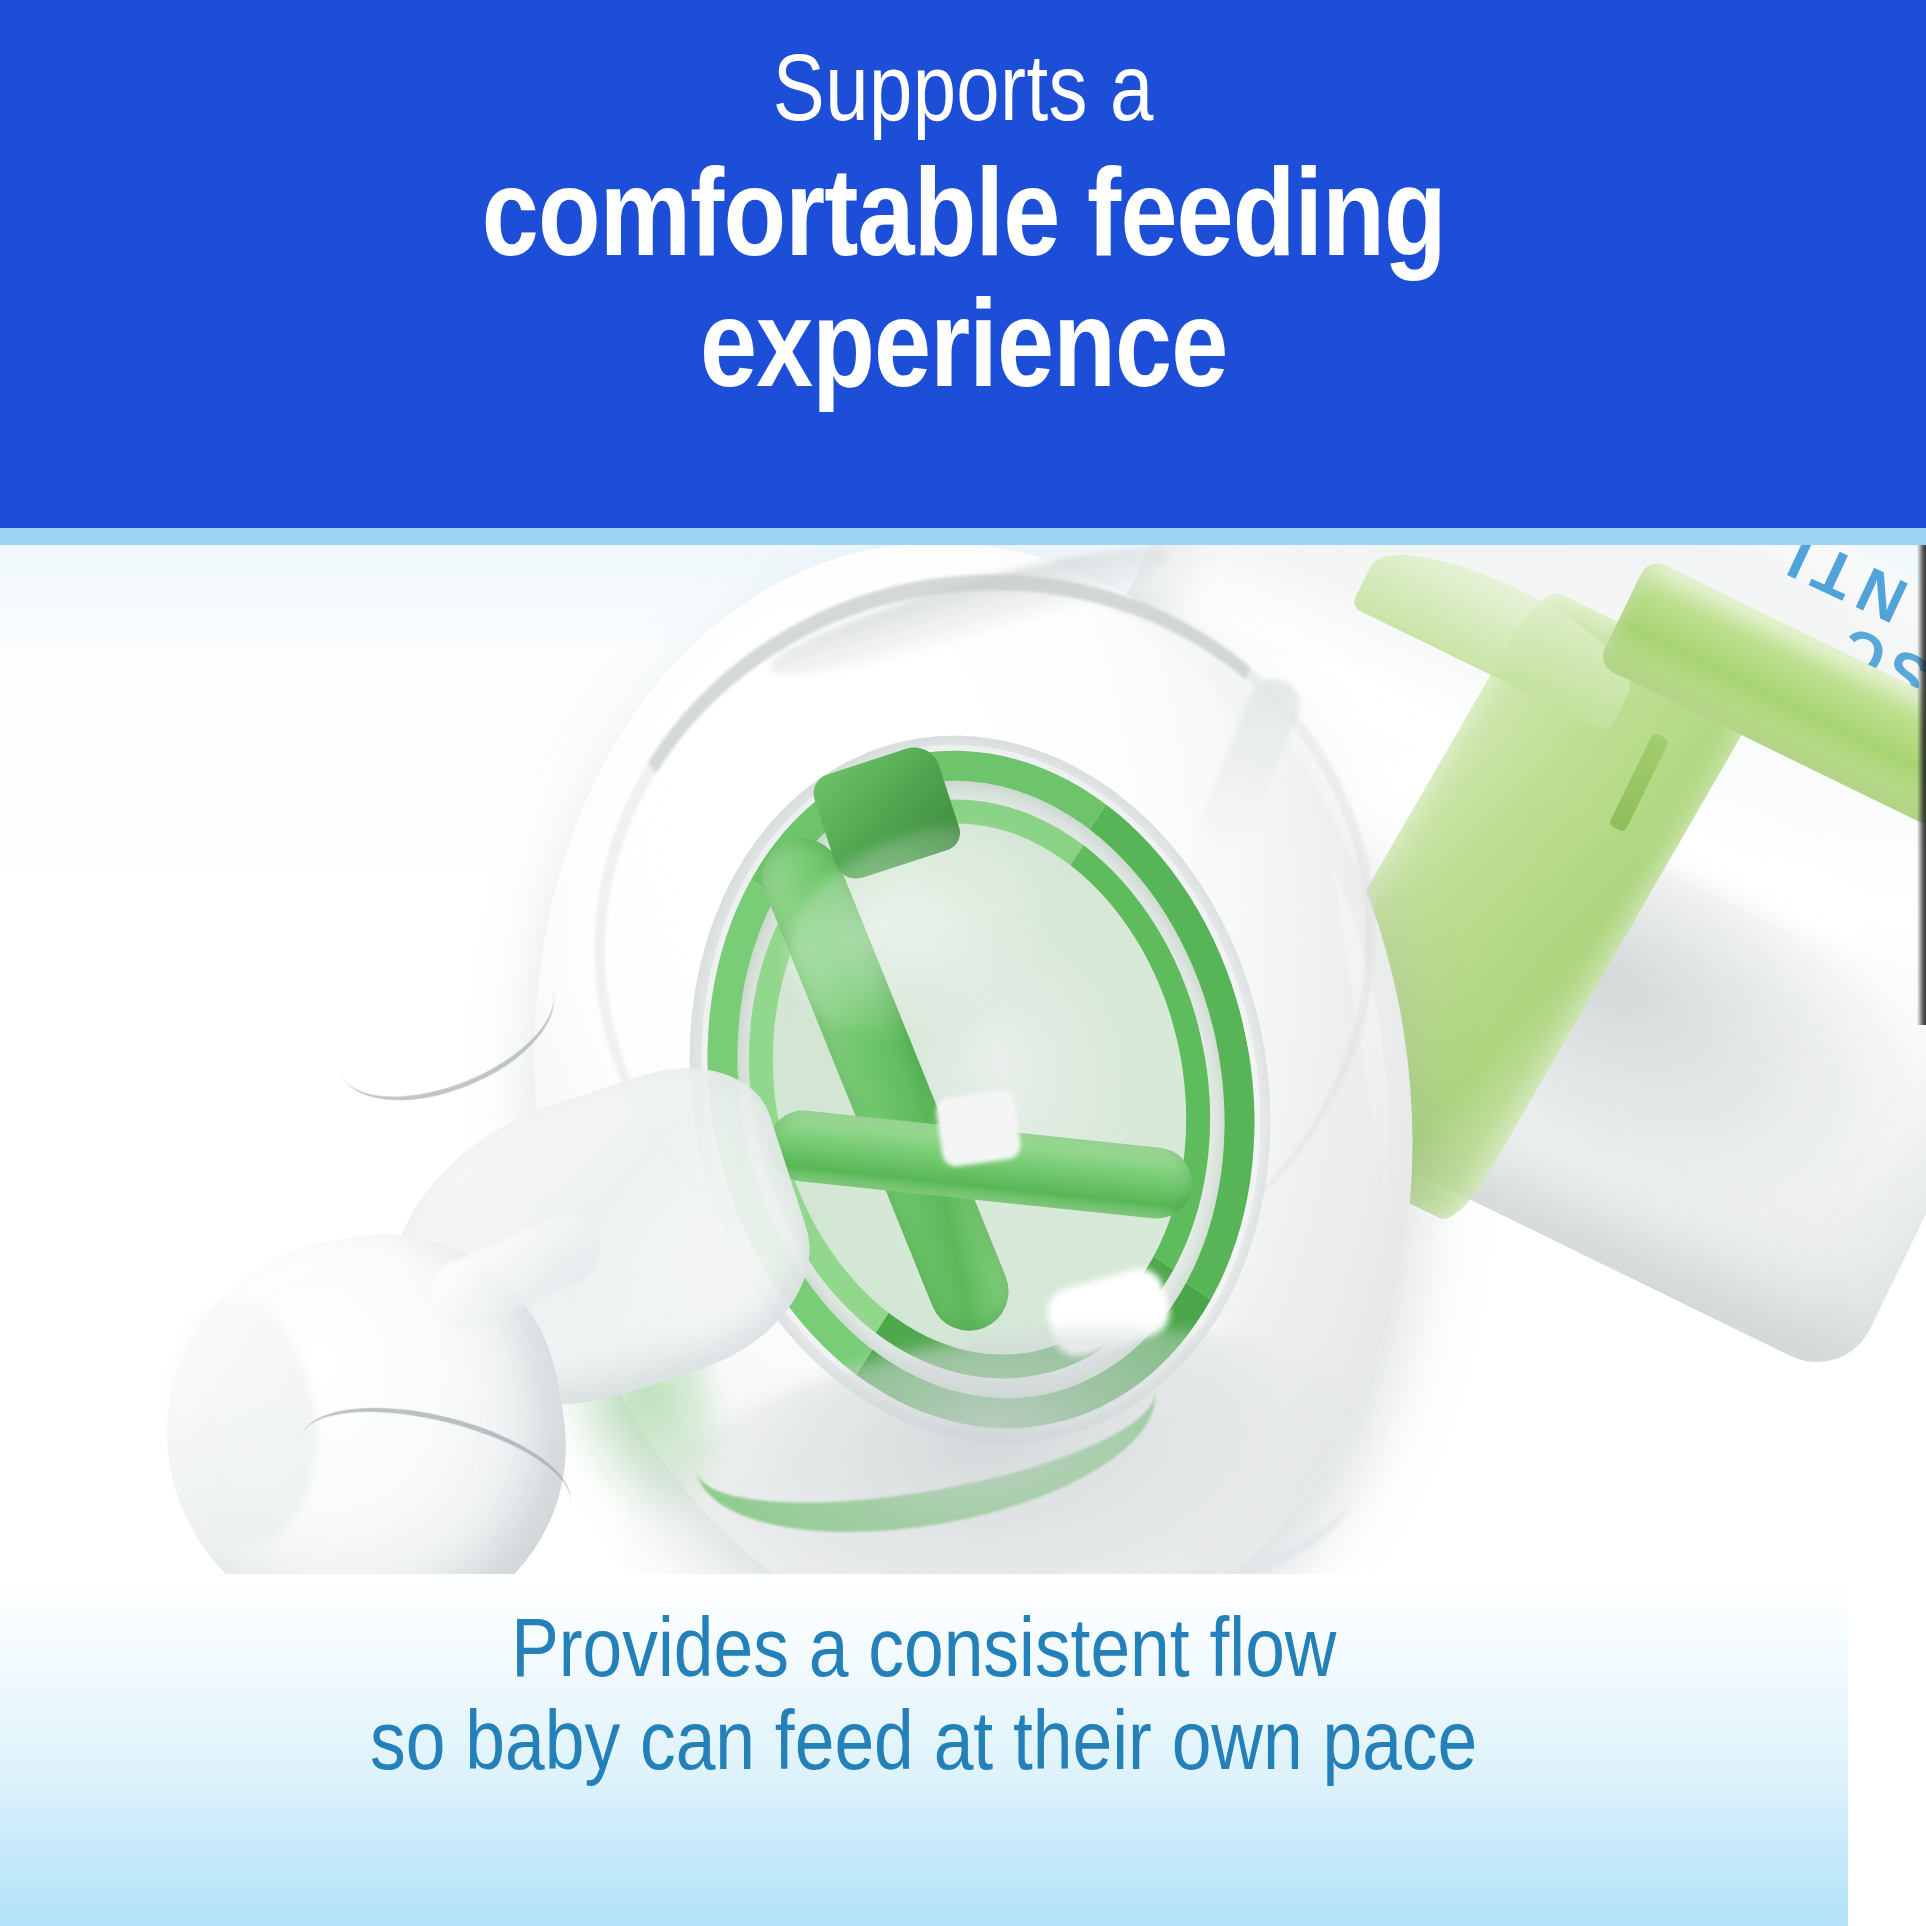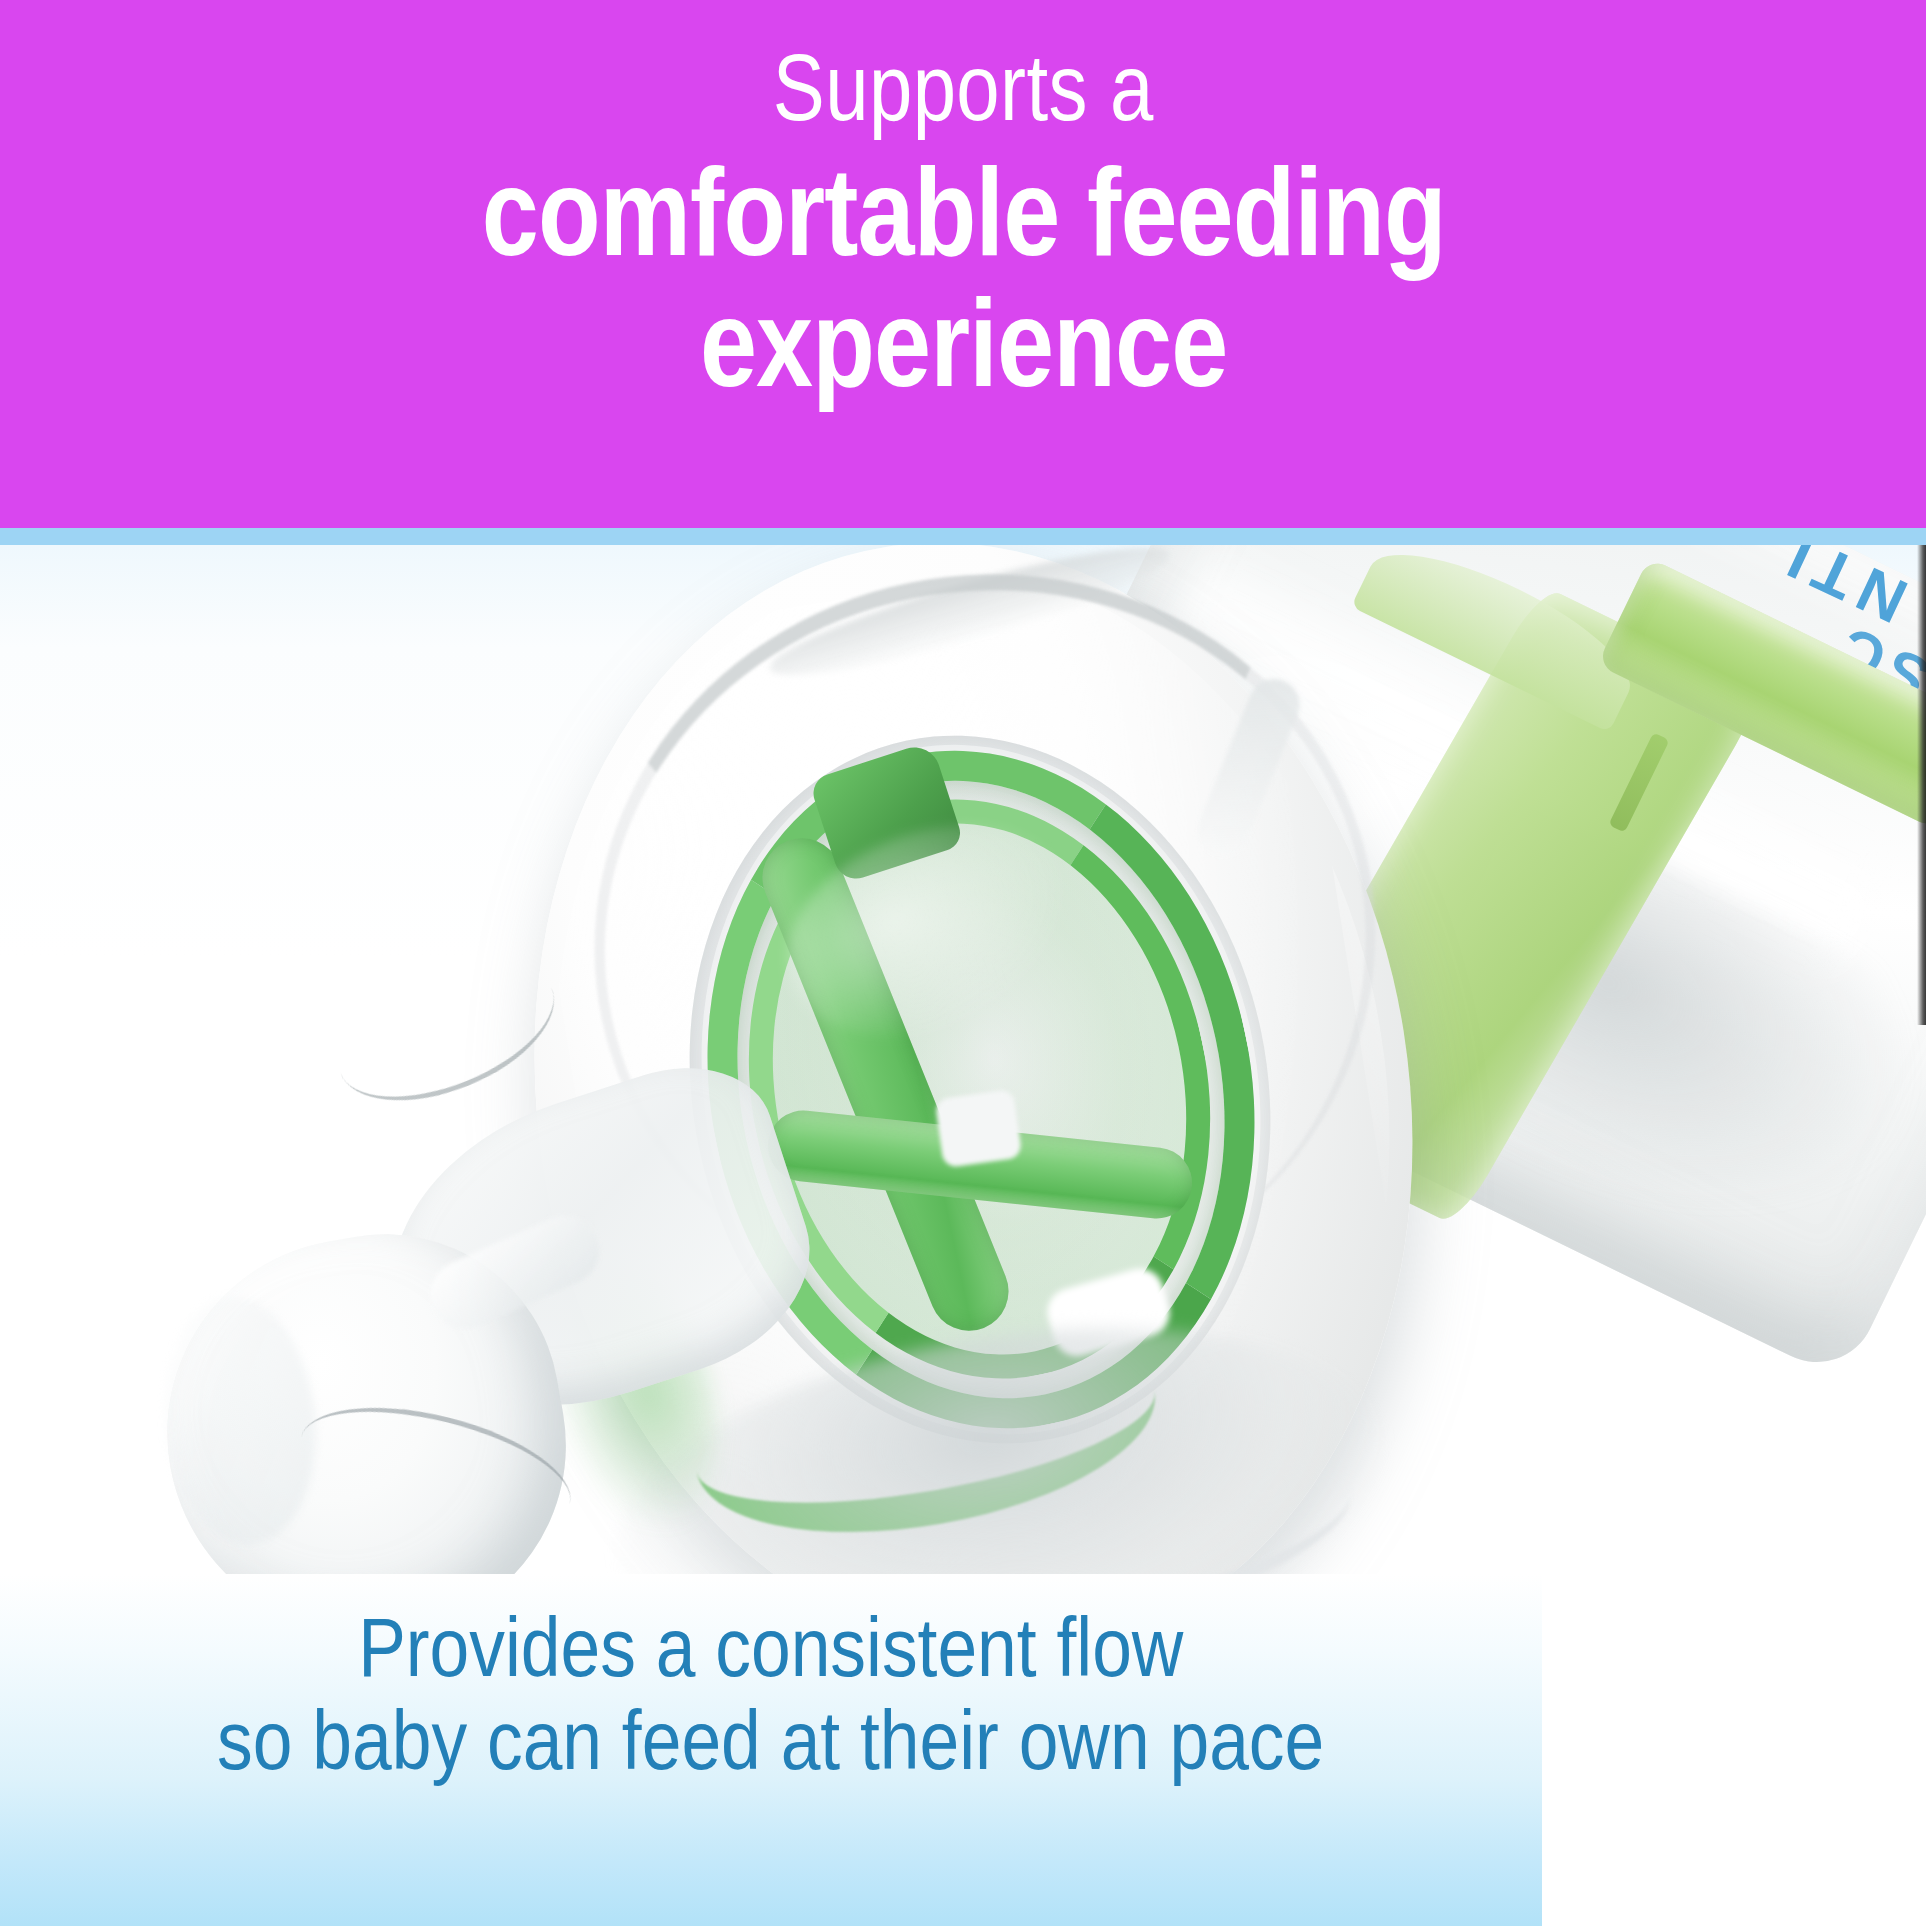--- a/index.html
+++ b/index.html
@@ -7,21 +7,21 @@
   body {
     font-family:"Liberation Sans", sans-serif;
     background:#ffffff;
     overflow:hidden;
   }
   .page { position:relative; width:1927px; height:1927px; overflow:hidden; }
 
   
   .header {
     position:absolute; left:0; top:0; width:1927px; height:528px;
-    background:#d946ef;
+    background:#1d4ed8;
     display:flex; flex-direction:column;
     align-items:center; justify-content:flex-start;
     padding-top:40px;
   }
   .hl { color:#ffffff; text-align:center; line-height:1.0;
         font-family:"Liberation Sans Narrow","Liberation Sans", sans-serif;
         transform:scaleX(0.82); transform-origin:center center; white-space:nowrap; }
   .hl-1 { font-size:95px; font-weight:300; letter-spacing:0.5px; margin-bottom:14px; }
   .hl-2 { font-size:125px; font-weight:bold; letter-spacing:-1px; margin-bottom:6px; }
   .hl-3 { font-size:125px; font-weight:bold; letter-spacing:-1px; }
@@ -246,21 +246,21 @@
     border-radius:40px; transform:rotate(-24deg); filter:blur(2px);
   }
   .teat-green-glow {
     position:absolute; left:554px; top:713px; width:158px; height:277px;
     background:radial-gradient(ellipse at 60% 50%,rgba(120,200,115,.45) 0%,rgba(120,200,115,0) 70%);
     border-radius:50%; transform:rotate(-14deg); filter:blur(10px);
   }
 
   
   .caption {
-    position:absolute; left:0; top:1574px; width:1542px; height:352px;
+    position:absolute; left:0; top:1574px; width:1848px; height:352px;
     background:linear-gradient(180deg,#FFFFFF 0%,#F4FBFE 22%,#DDF2FB 58%,#C3E8FA 82%,#B2E2F8 100%);
     display:flex; flex-direction:column;
     align-items:center; justify-content:flex-start;
     padding-top:28px;
   }
   .cap-line {
     color:#2380B8; text-align:center; white-space:nowrap;
     font-family:"Liberation Sans Narrow","Liberation Sans", sans-serif;
     font-weight:300; font-size:83px; line-height:1.12;
     transform:scaleX(0.86); transform-origin:center center;

